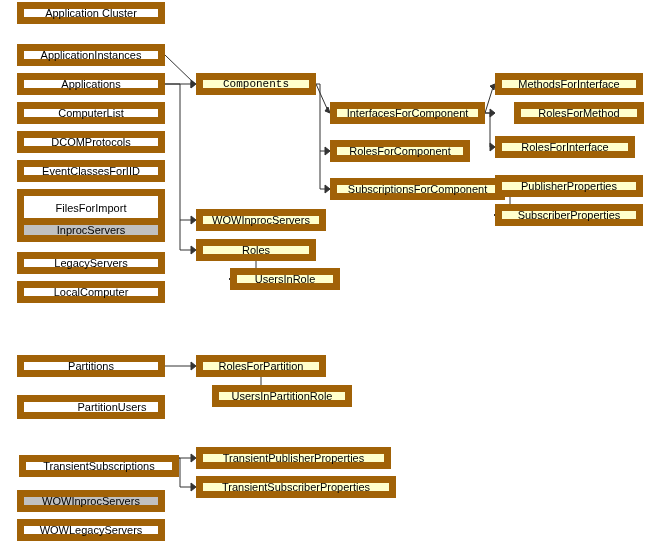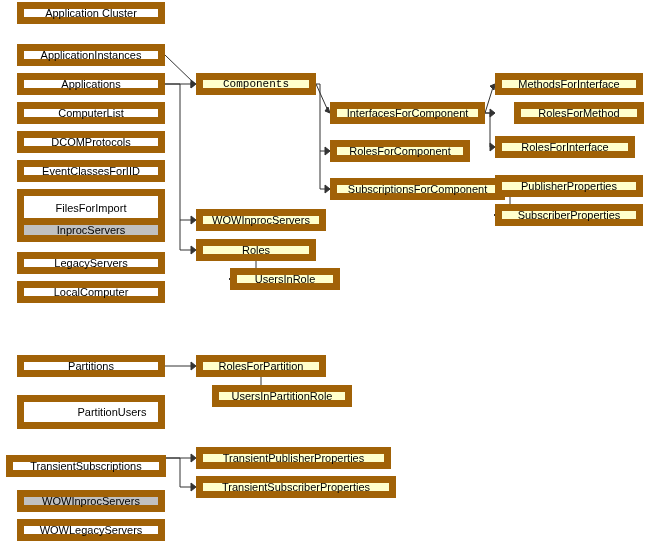--- a/index.html
+++ b/index.html
@@ -129,22 +129,22 @@
   <div class="node white" style="left:17px;top:44px;width:148px;height:22px;">ApplicationInstances</div>
   <div class="node white" style="left:17px;top:73px;width:148px;height:22px;">Applications</div>
   <div class="node white" style="left:17px;top:102px;width:148px;height:22px;">ComputerList</div>
   <div class="node white" style="left:17px;top:131px;width:148px;height:22px;">DCOMProtocols</div>
   <div class="node white" style="left:17px;top:160px;width:148px;height:22px;">EventClassesForIID</div>
   <div class="node white" style="left:17px;top:189px;width:148px;height:38px;">FilesForImport</div>
   <div class="node gray" style="left:17px;top:218px;width:148px;height:24px;">InprocServers</div>
   <div class="node white" style="left:17px;top:252px;width:148px;height:22px;">LegacyServers</div>
   <div class="node white" style="left:17px;top:281px;width:148px;height:22px;">LocalComputer</div>
   <div class="node white" style="left:17px;top:355px;width:148px;height:22px;">Partitions</div>
-  <div class="node white" style="left:17px;top:395px;width:148px;height:34px;padding-left:48px;">PartitionUsers</div>
-  <div class="node white" style="left:6px;top:455px;width:160px;height:22px;">TransientSubscriptions</div>
+  <div class="node white" style="left:17px;top:395px;width:148px;height:24px;padding-left:48px;">PartitionUsers</div>
+  <div class="node white" style="left:19px;top:455px;width:160px;height:22px;">TransientSubscriptions</div>
   <div class="node gray" style="left:17px;top:490px;width:148px;height:22px;">WOWInprocServers</div>
   <div class="node white" style="left:17px;top:519px;width:148px;height:22px;">WOWLegacyServers</div>
 
   <div class="node" style="left:196px;top:73px;width:120px;height:22px;font-family:Liberation Mono, monospace;">Components</div>
   <div class="node" style="left:196px;top:209px;width:130px;height:22px;">WOWInprocServers</div>
   <div class="node" style="left:196px;top:239px;width:120px;height:22px;">Roles</div>
   <div class="node" style="left:196px;top:355px;width:130px;height:22px;">RolesForPartition</div>
   <div class="node" style="left:230px;top:268px;width:110px;height:22px;">UsersInRole</div>
   <div class="node" style="left:212px;top:385px;width:140px;height:22px;">UsersInPartitionRole</div>
   <div class="node" style="left:196px;top:447px;width:195px;height:22px;">TransientPublisherProperties</div>

